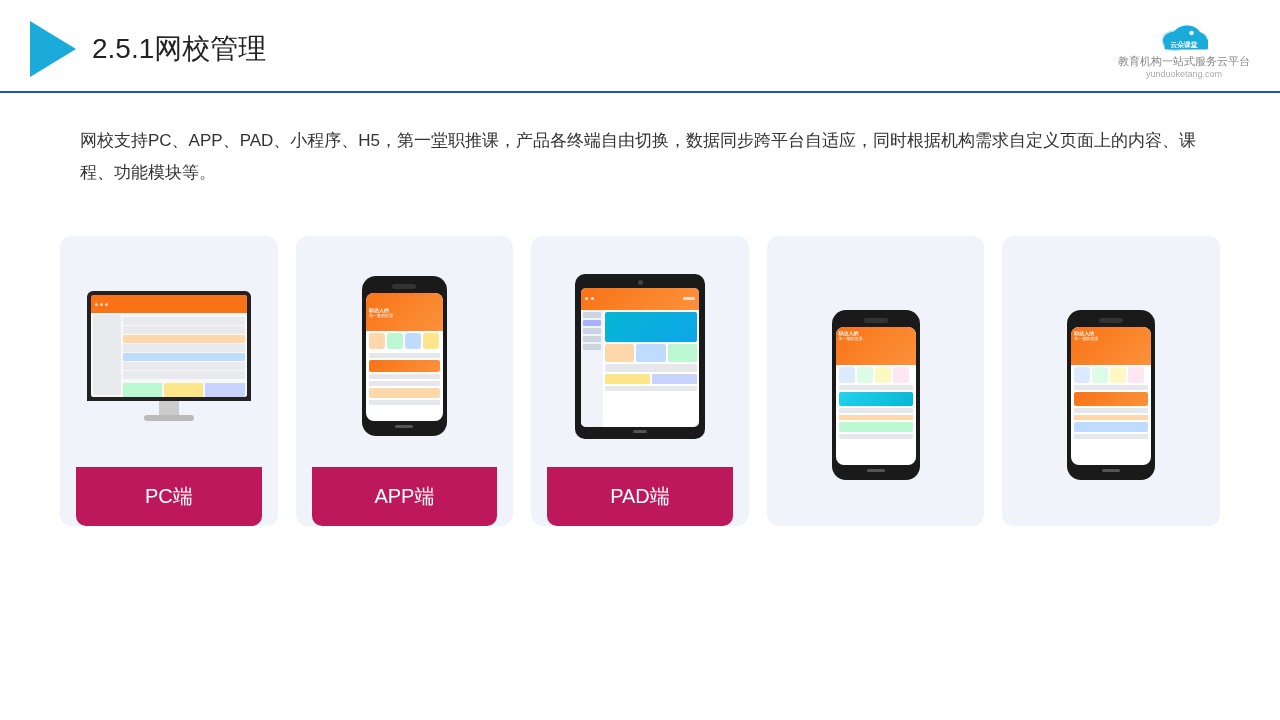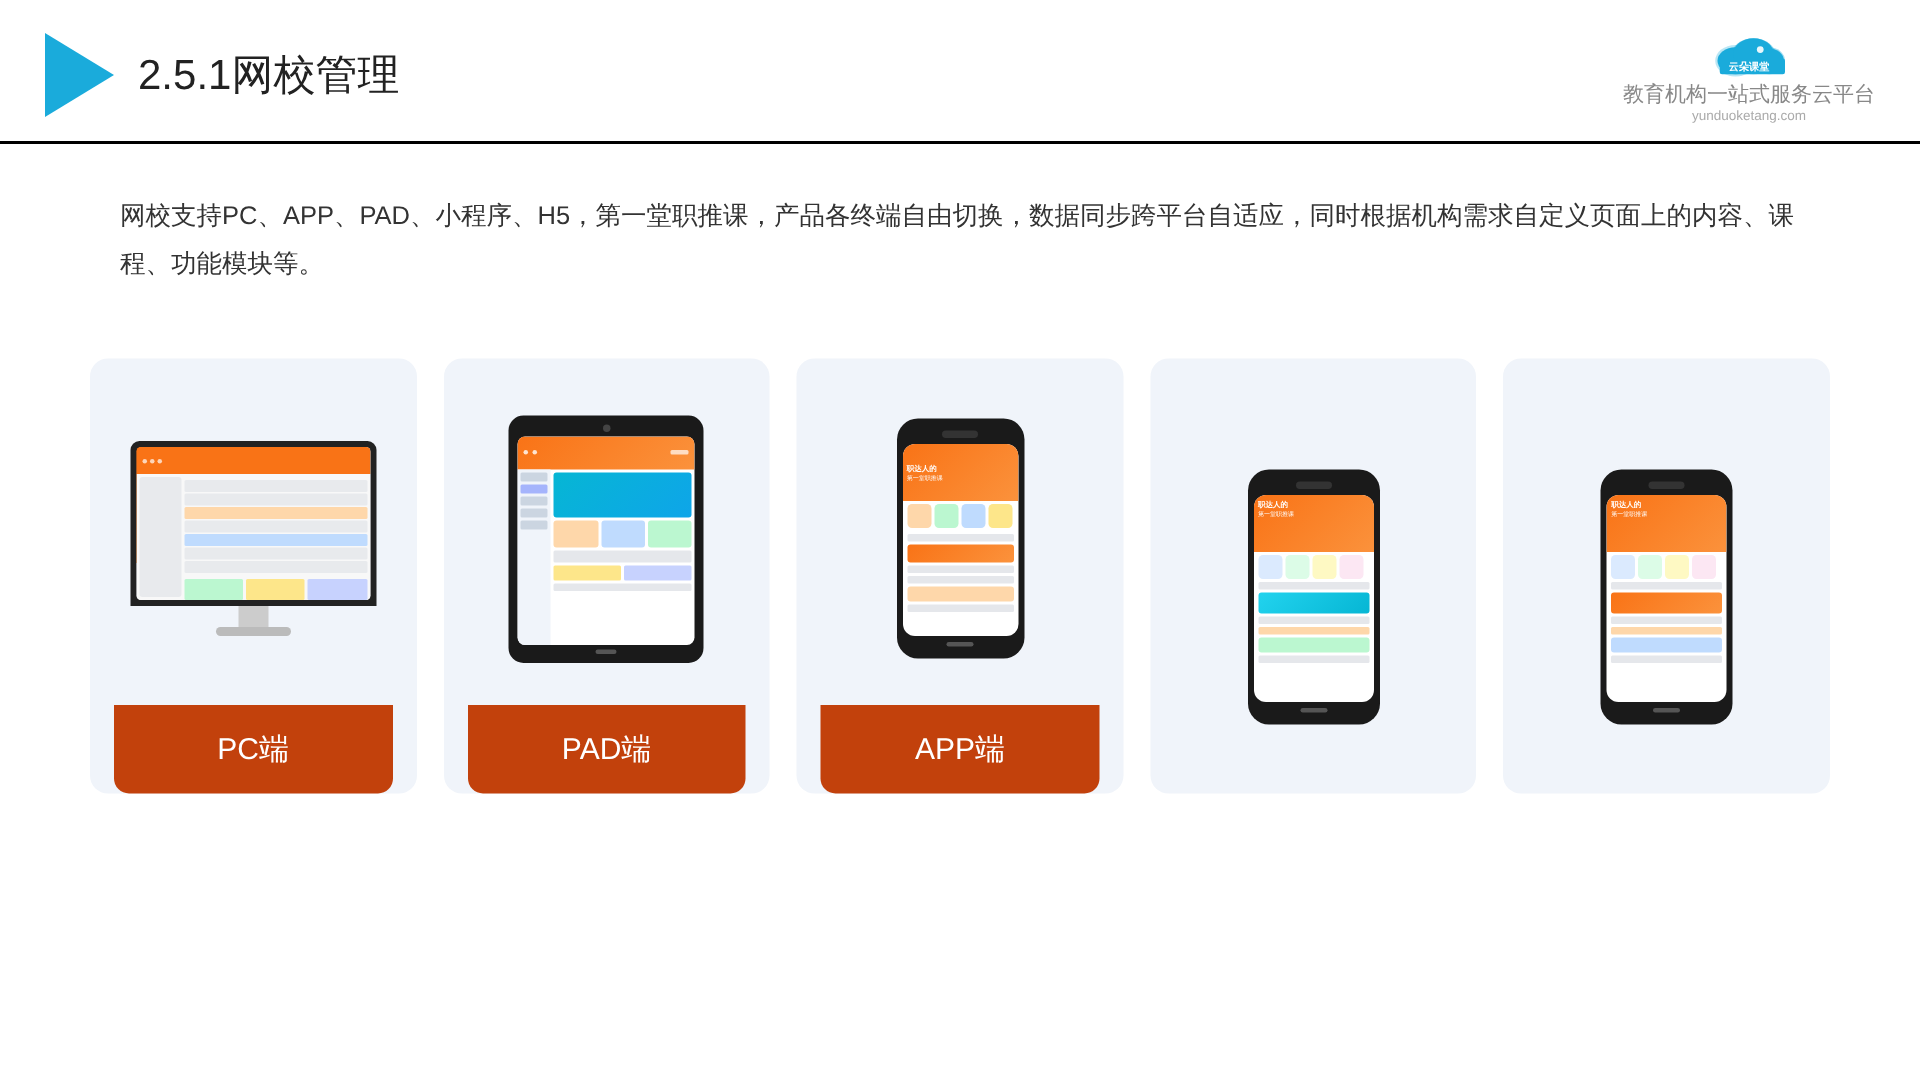--- a/index.html
+++ b/index.html
@@ -11,21 +11,21 @@
       overflow: hidden;
       position: relative;
     }
 
     
     .header {
       display: flex;
       align-items: center;
       justify-content: space-between;
       padding: 18px 30px 12px 30px;
-      border-bottom: 2px solid #000000;
+      border-bottom: 2px solid #1d4ed8;
     }
     .header-left {
       display: flex;
       align-items: center;
       gap: 16px;
     }
     .logo-triangle {
       width: 0;
       height: 0;
       border-top: 28px solid transparent;
@@ -323,21 +323,21 @@
       background: #e5e7eb;
       border-radius: 2px;
     }
     .tablet-card-orange { background: #fed7aa; }
     .tablet-card-blue { background: #bfdbfe; }
     .tablet-card-green { background: #bbf7d0; }
 
     
     .label-box {
       width: 100%;
-      background: #c2410c;
+      background: #be185d;
       color: white;
       text-align: center;
       font-size: 20px;
       font-weight: 500;
       padding: 16px 0;
       border-radius: 0 0 10px 10px;
       margin-top: 18px;
     }
 
     .card-inner {
@@ -367,21 +367,21 @@
         <ellipse cx="58" cy="30" rx="14" ry="12" fill="#1aabdb" opacity="0.4"></ellipse>
         <ellipse cx="28" cy="30" rx="16" ry="12" fill="#1aabdb"></ellipse>
         <ellipse cx="44" cy="24" rx="18" ry="14" fill="#1aabdb"></ellipse>
         <ellipse cx="58" cy="30" rx="13" ry="11" fill="#1aabdb"></ellipse>
         <rect x="14" y="28" width="58" height="14" fill="#1aabdb" rx="2"></rect>
 
         <circle cx="50" cy="20" r="3" fill="white" opacity="0.9"></circle>
         <text x="22" y="38" fill="white" font-size="9" font-weight="bold" font-family="Arial">云朵课堂</text>
       </svg>
     </div>
-    <div style="font-size:14px;color:#888;text-align:left;">教育机构一站式服务云平台</div>
+    <div style="font-size:11px;color:#888;text-align:left;">教育机构一站式服务云平台</div>
     <div style="font-size:9px;color:#aaa;">yunduoketang.com</div>
   </div>
 </div>
 
 <div class="description">
   <p>网校支持PC、APP、PAD、小程序、H5，第一堂职推课，产品各终端自由切换，数据同步跨平台自适应，同时根据机构需求自定义页面上的内容、课程、功能模块等。</p>
 </div>
 
 <div class="cards-container">
 
@@ -422,20 +422,52 @@
           <div class="monitor-base"></div>
         </div>
       </div>
     </div>
     <div class="label-box">PC端</div>
   </div>
 
   <div class="device-card">
     <div class="card-inner">
       <div class="device-image">
+        <div class="phone-frame">
+          <div class="phone-notch"></div>
+          <div class="phone-screen">
+            <div class="phone-header" style="height:30%;background:linear-gradient(135deg,#f97316,#fb923c);">
+              <div style="color:white;font-size:5px;font-weight:bold;">职达人的</div>
+              <div style="color:white;font-size:4px;">第一堂职推课</div>
+            </div>
+            <div class="phone-body">
+              <div style="display:flex;gap:2px;margin-bottom:2px;">
+                <div class="phone-icon-box" style="background:#fed7aa;"></div>
+                <div class="phone-icon-box" style="background:#bbf7d0;"></div>
+                <div class="phone-icon-box" style="background:#bfdbfe;"></div>
+                <div class="phone-icon-box" style="background:#fde68a;"></div>
+              </div>
+              <div class="phone-row"></div>
+              <div class="phone-row-orange" style="height:12px;"></div>
+              <div class="phone-row"></div>
+              <div class="phone-row"></div>
+              <div style="height:10px;background:#fed7aa;border-radius:2px;"></div>
+              <div class="phone-row"></div>
+            </div>
+          </div>
+          <div class="phone-home"></div>
+        </div>
+      </div>
+    </div>
+    <div class="label-box">APP端</div>
+  </div>
+
+  <div class="device-card">
+    <div class="card-inner">
+      <div class="device-image">
         <div class="tablet-frame">
           <div class="tablet-camera"></div>
           <div class="tablet-screen">
             <div class="tablet-header">
               <div class="tablet-header-dot"></div>
               <div class="tablet-header-dot"></div>
               <div style="flex:1;"></div>
               <div style="width:12px;height:3px;background:rgba(255,255,255,0.7);border-radius:1px;"></div>
             </div>
             <div class="tablet-body">
@@ -465,104 +497,72 @@
           <div class="tablet-home"></div>
         </div>
       </div>
     </div>
     <div class="label-box">PAD端</div>
   </div>
 
   <div class="device-card">
     <div class="card-inner">
       <div class="device-image">
-        <div class="phone-frame">
+        <div class="phone-frame" style="height:170px;width:88px;">
           <div class="phone-notch"></div>
           <div class="phone-screen">
-            <div class="phone-header" style="height:30%;background:linear-gradient(135deg,#f97316,#fb923c);">
+            <div style="height:28%;background:linear-gradient(135deg,#f97316,#fb923c);padding:3px;">
               <div style="color:white;font-size:5px;font-weight:bold;">职达人的</div>
               <div style="color:white;font-size:4px;">第一堂职推课</div>
             </div>
-            <div class="phone-body">
-              <div style="display:flex;gap:2px;margin-bottom:2px;">
-                <div class="phone-icon-box" style="background:#fed7aa;"></div>
-                <div class="phone-icon-box" style="background:#bbf7d0;"></div>
-                <div class="phone-icon-box" style="background:#bfdbfe;"></div>
-                <div class="phone-icon-box" style="background:#fde68a;"></div>
-              </div>
-              <div class="phone-row"></div>
-              <div class="phone-row-orange" style="height:12px;"></div>
-              <div class="phone-row"></div>
-              <div class="phone-row"></div>
-              <div style="height:10px;background:#fed7aa;border-radius:2px;"></div>
-              <div class="phone-row"></div>
+            <div style="padding:2px 3px;display:flex;flex-direction:column;gap:2px;">
+              <div style="display:flex;gap:2px;">
+                <div style="width:16px;height:16px;background:#dbeafe;border-radius:3px;"></div>
+                <div style="width:16px;height:16px;background:#dcfce7;border-radius:3px;"></div>
+                <div style="width:16px;height:16px;background:#fef9c3;border-radius:3px;"></div>
+                <div style="width:16px;height:16px;background:#fce7f3;border-radius:3px;"></div>
+              </div>
+              <div style="height:5px;background:#e5e7eb;border-radius:1px;"></div>
+              <div style="height:14px;background:linear-gradient(135deg,#22d3ee,#06b6d4);border-radius:2px;"></div>
+              <div style="height:5px;background:#e5e7eb;border-radius:1px;"></div>
+              <div style="height:5px;background:#fed7aa;border-radius:1px;"></div>
+              <div style="height:10px;background:#bbf7d0;border-radius:2px;"></div>
+              <div style="height:5px;background:#e5e7eb;border-radius:1px;"></div>
             </div>
           </div>
           <div class="phone-home"></div>
         </div>
       </div>
     </div>
-    <div class="label-box">APP端</div>
   </div>
 
   <div class="device-card">
     <div class="card-inner">
       <div class="device-image">
         <div class="phone-frame" style="height:170px;width:88px;">
           <div class="phone-notch"></div>
           <div class="phone-screen">
             <div style="height:28%;background:linear-gradient(135deg,#f97316,#fb923c);padding:3px;">
               <div style="color:white;font-size:5px;font-weight:bold;">职达人的</div>
               <div style="color:white;font-size:4px;">第一堂职推课</div>
             </div>
             <div style="padding:2px 3px;display:flex;flex-direction:column;gap:2px;">
               <div style="display:flex;gap:2px;">
                 <div style="width:16px;height:16px;background:#dbeafe;border-radius:3px;"></div>
                 <div style="width:16px;height:16px;background:#dcfce7;border-radius:3px;"></div>
                 <div style="width:16px;height:16px;background:#fef9c3;border-radius:3px;"></div>
                 <div style="width:16px;height:16px;background:#fce7f3;border-radius:3px;"></div>
               </div>
               <div style="height:5px;background:#e5e7eb;border-radius:1px;"></div>
-              <div style="height:14px;background:linear-gradient(135deg,#22d3ee,#06b6d4);border-radius:2px;"></div>
+              <div style="height:14px;background:linear-gradient(135deg,#f97316,#fb923c);border-radius:2px;"></div>
               <div style="height:5px;background:#e5e7eb;border-radius:1px;"></div>
               <div style="height:5px;background:#fed7aa;border-radius:1px;"></div>
-              <div style="height:10px;background:#bbf7d0;border-radius:2px;"></div>
+              <div style="height:10px;background:#bfdbfe;border-radius:2px;"></div>
               <div style="height:5px;background:#e5e7eb;border-radius:1px;"></div>
             </div>
           </div>
           <div class="phone-home"></div>
         </div>
       </div>
     </div>
   </div>
 
-  <div class="device-card">
-    <div class="card-inner">
-      <div class="device-image">
-        <div class="phone-frame" style="height:170px;width:88px;">
-          <div class="phone-notch"></div>
-          <div class="phone-screen">
-            <div style="height:28%;background:linear-gradient(135deg,#f97316,#fb923c);padding:3px;">
-              <div style="color:white;font-size:5px;font-weight:bold;">职达人的</div>
-              <div style="color:white;font-size:4px;">第一堂职推课</div>
-            </div>
-            <div style="padding:2px 3px;display:flex;flex-direction:column;gap:2px;">
-              <div style="display:flex;gap:2px;">
-                <div style="width:16px;height:16px;background:#dbeafe;border-radius:3px;"></div>
-                <div style="width:16px;height:16px;background:#dcfce7;border-radius:3px;"></div>
-                <div style="width:16px;height:16px;background:#fef9c3;border-radius:3px;"></div>
-                <div style="width:16px;height:16px;background:#fce7f3;border-radius:3px;"></div>
-              </div>
-              <div style="height:5px;background:#e5e7eb;border-radius:1px;"></div>
-              <div style="height:14px;background:linear-gradient(135deg,#f97316,#fb923c);border-radius:2px;"></div>
-              <div style="height:5px;background:#e5e7eb;border-radius:1px;"></div>
-              <div style="height:5px;background:#fed7aa;border-radius:1px;"></div>
-              <div style="height:10px;background:#bfdbfe;border-radius:2px;"></div>
-              <div style="height:5px;background:#e5e7eb;border-radius:1px;"></div>
-            </div>
-          </div>
-          <div class="phone-home"></div>
-        </div>
-      </div>
-    </div>
-  </div>
-
 </div>
 
 </body></html>

